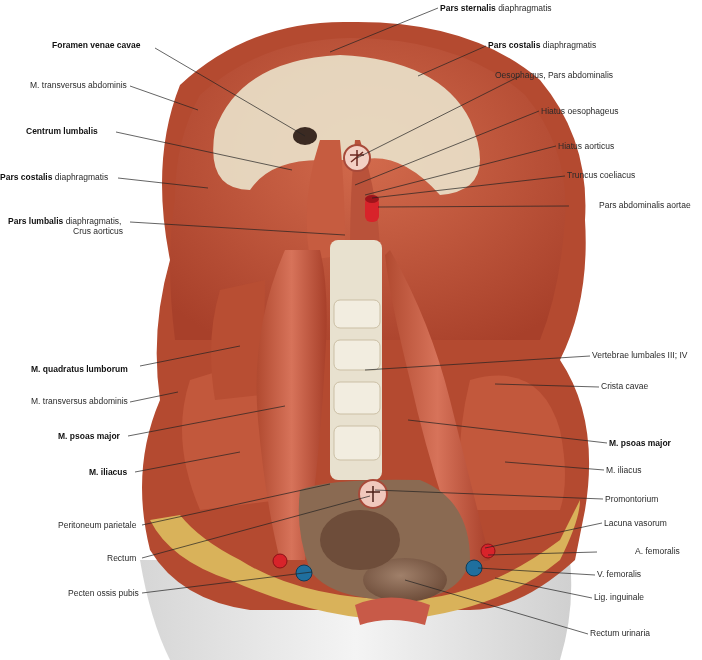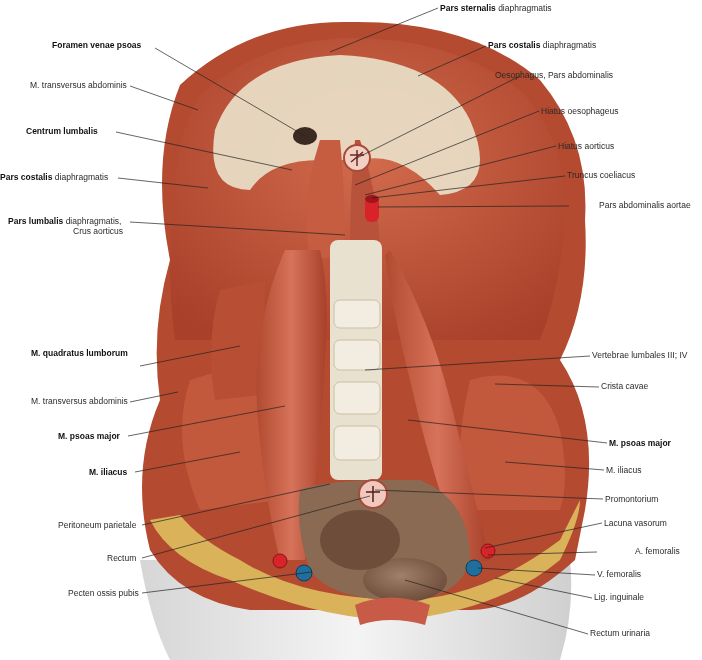--- a/index.html
+++ b/index.html
@@ -121,27 +121,27 @@
     <line x1="603" y1="499" x2="375" y2="490"></line>
     <line x1="602" y1="523" x2="485" y2="548"></line>
     <line x1="597" y1="552" x2="488" y2="555"></line>
     <line x1="595" y1="575" x2="478" y2="568"></line>
     <line x1="592" y1="598" x2="495" y2="578"></line>
     <line x1="588" y1="634" x2="405" y2="580"></line>
   </g>
 </svg>
 
 <div>
-  <div class="lbl" style="left:52px;top:40px"><b>Foramen venae psoas</b><span></span></div>
+  <div class="lbl" style="left:52px;top:40px"><b>Foramen venae cavae</b><span></span></div>
   <div class="lbl" style="left:30px;top:80px"><b></b><span>M. transversus abdominis</span></div>
   <div class="lbl" style="left:26px;top:126px"><b>Centrum lumbalis</b><span></span></div>
   <div class="lbl" style="left:0px;top:172px"><b>Pars costalis</b><span> diaphragmatis</span></div>
   <div class="lbl" style="left:8px;top:216px"><b>Pars lumbalis</b><span> diaphragmatis,</span></div>
   <div class="lbl" style="left:73px;top:226px"><b></b><span>Crus aorticus</span></div>
-  <div class="lbl" style="left:31px;top:348px"><b>M. quadratus lumborum</b><span></span></div>
+  <div class="lbl" style="left:31px;top:364px"><b>M. quadratus lumborum</b><span></span></div>
   <div class="lbl" style="left:31px;top:396px"><b></b><span>M. transversus abdominis</span></div>
   <div class="lbl" style="left:58px;top:431px"><b>M. psoas major</b><span></span></div>
   <div class="lbl" style="left:89px;top:467px"><b>M. iliacus</b><span></span></div>
   <div class="lbl" style="left:58px;top:520px"><b></b><span>Peritoneum parietale</span></div>
   <div class="lbl" style="left:107px;top:553px"><b></b><span>Rectum</span></div>
   <div class="lbl" style="left:68px;top:588px"><b></b><span>Pecten ossis pubis</span></div>
 </div>
 
 <div>
   <div class="lbl" style="left:440px;top:3px"><b>Pars sternalis</b><span> diaphragmatis</span></div>

